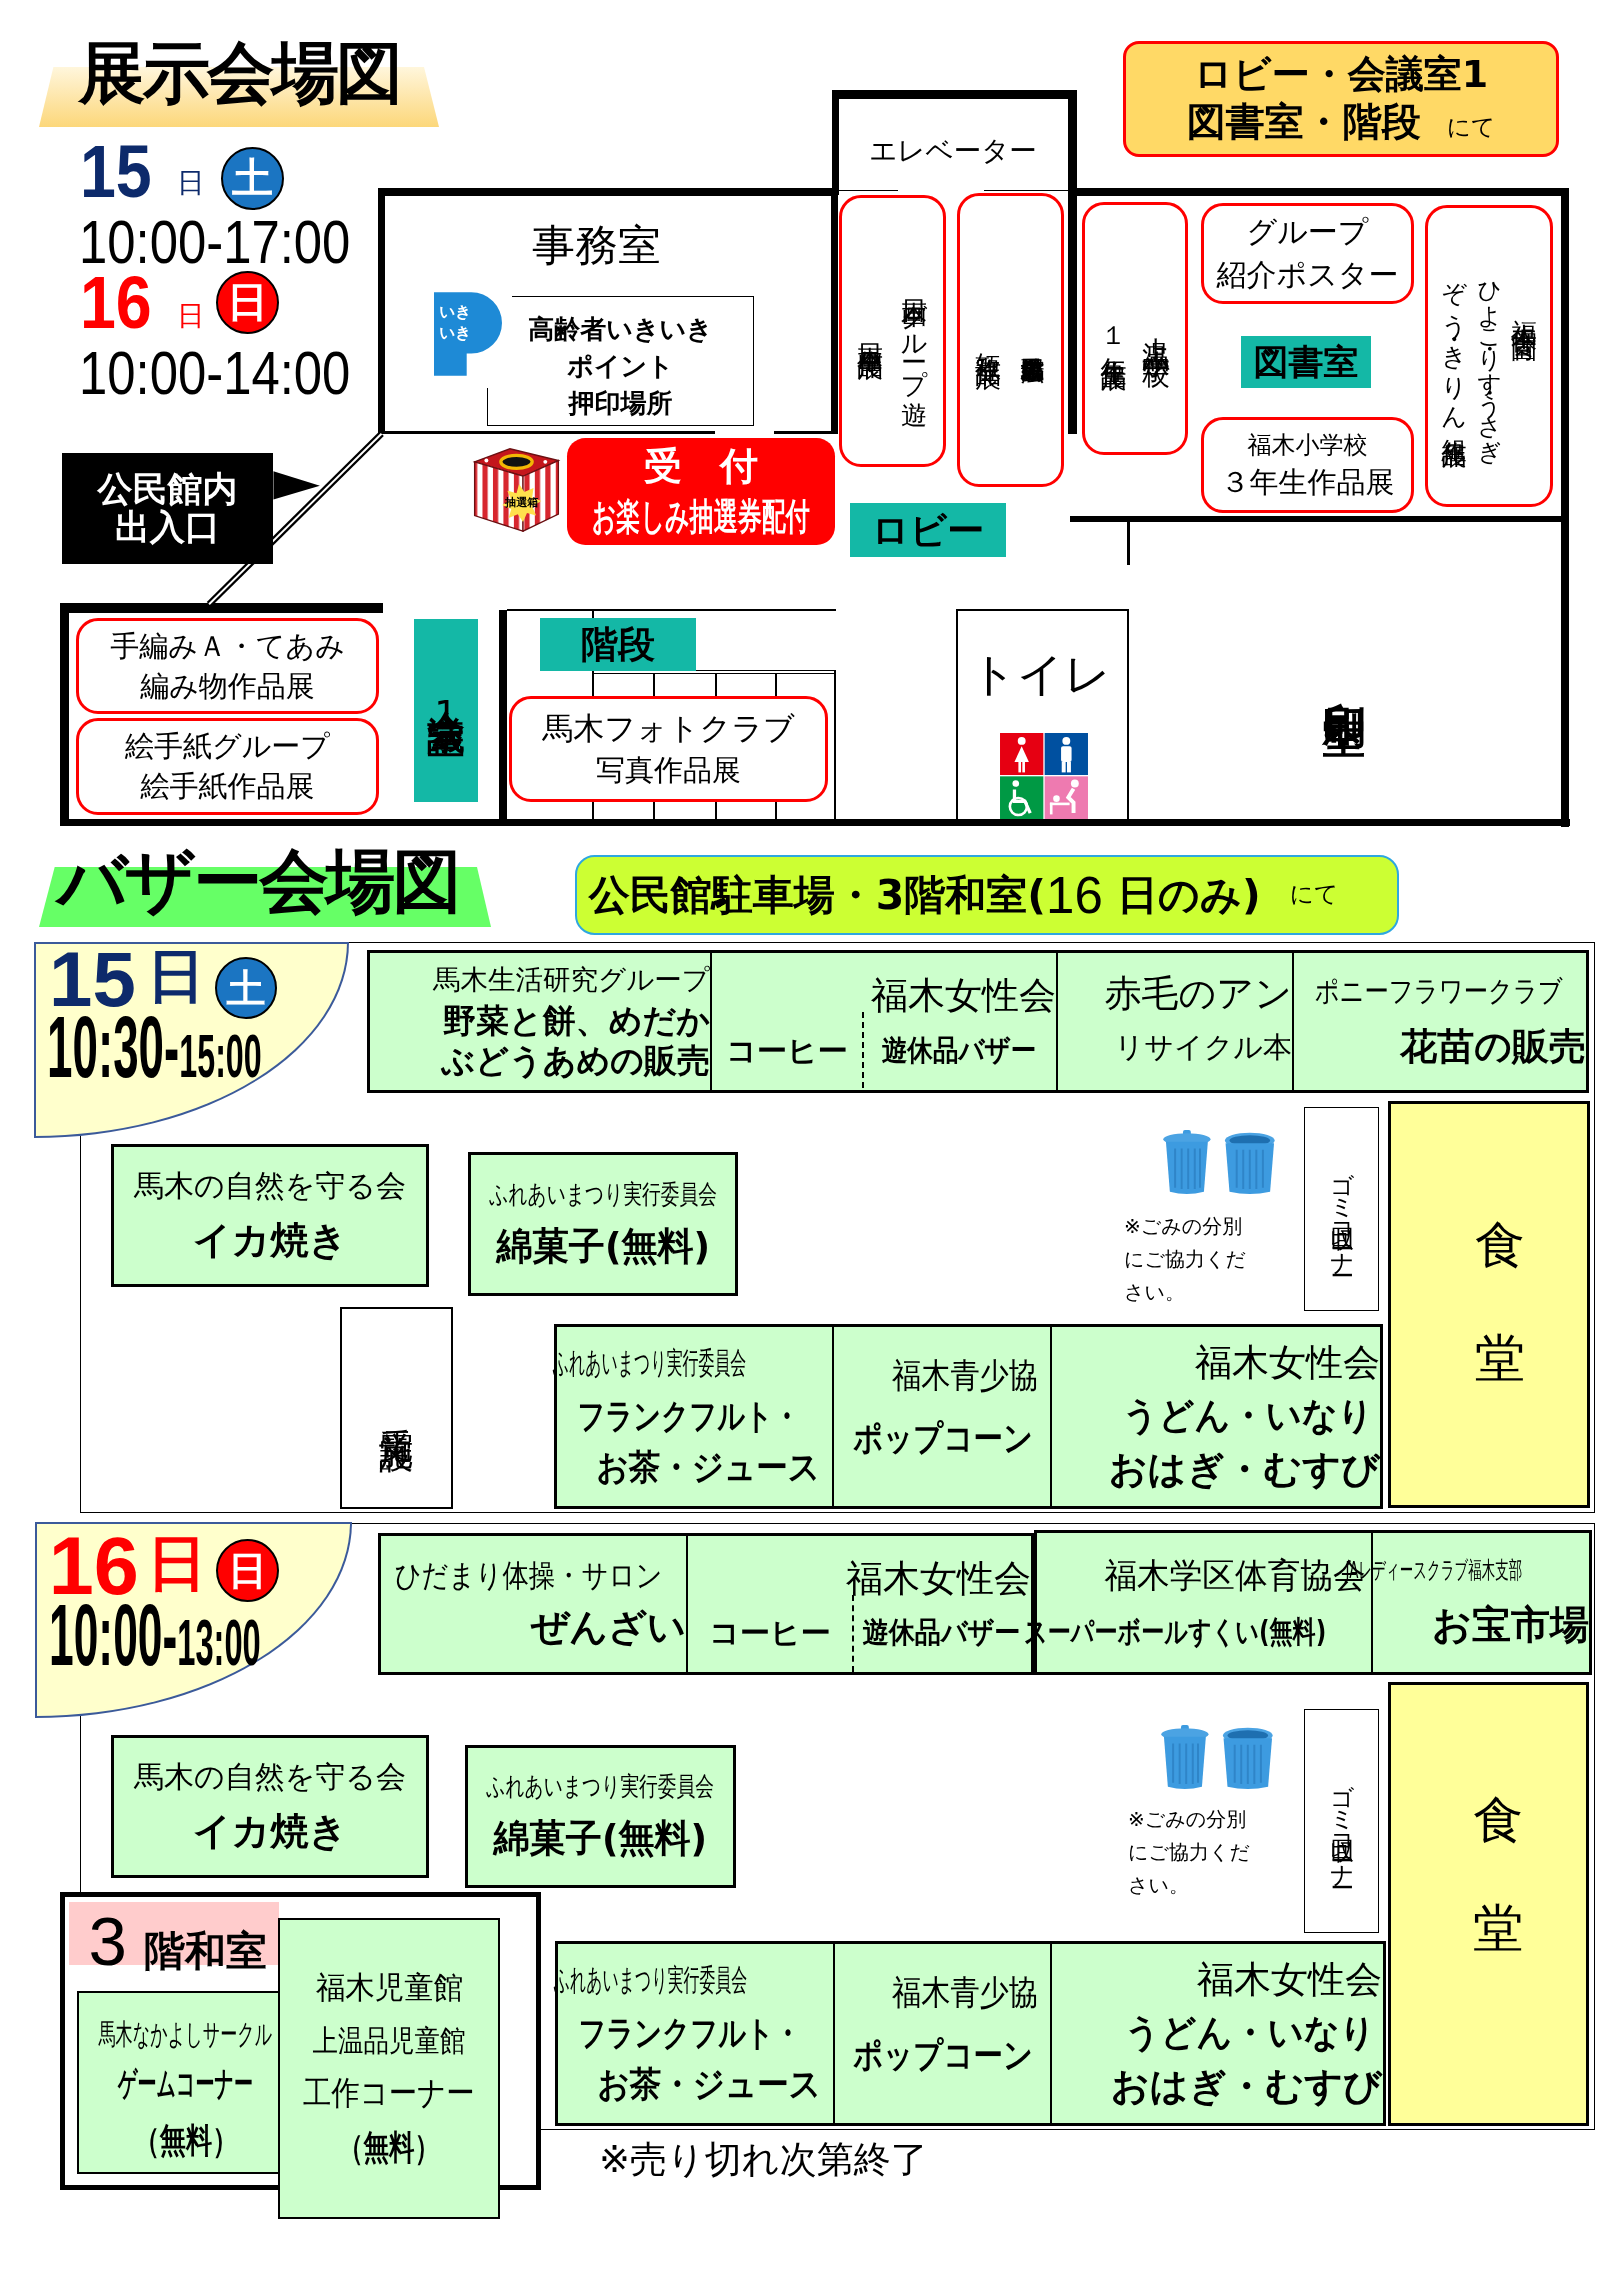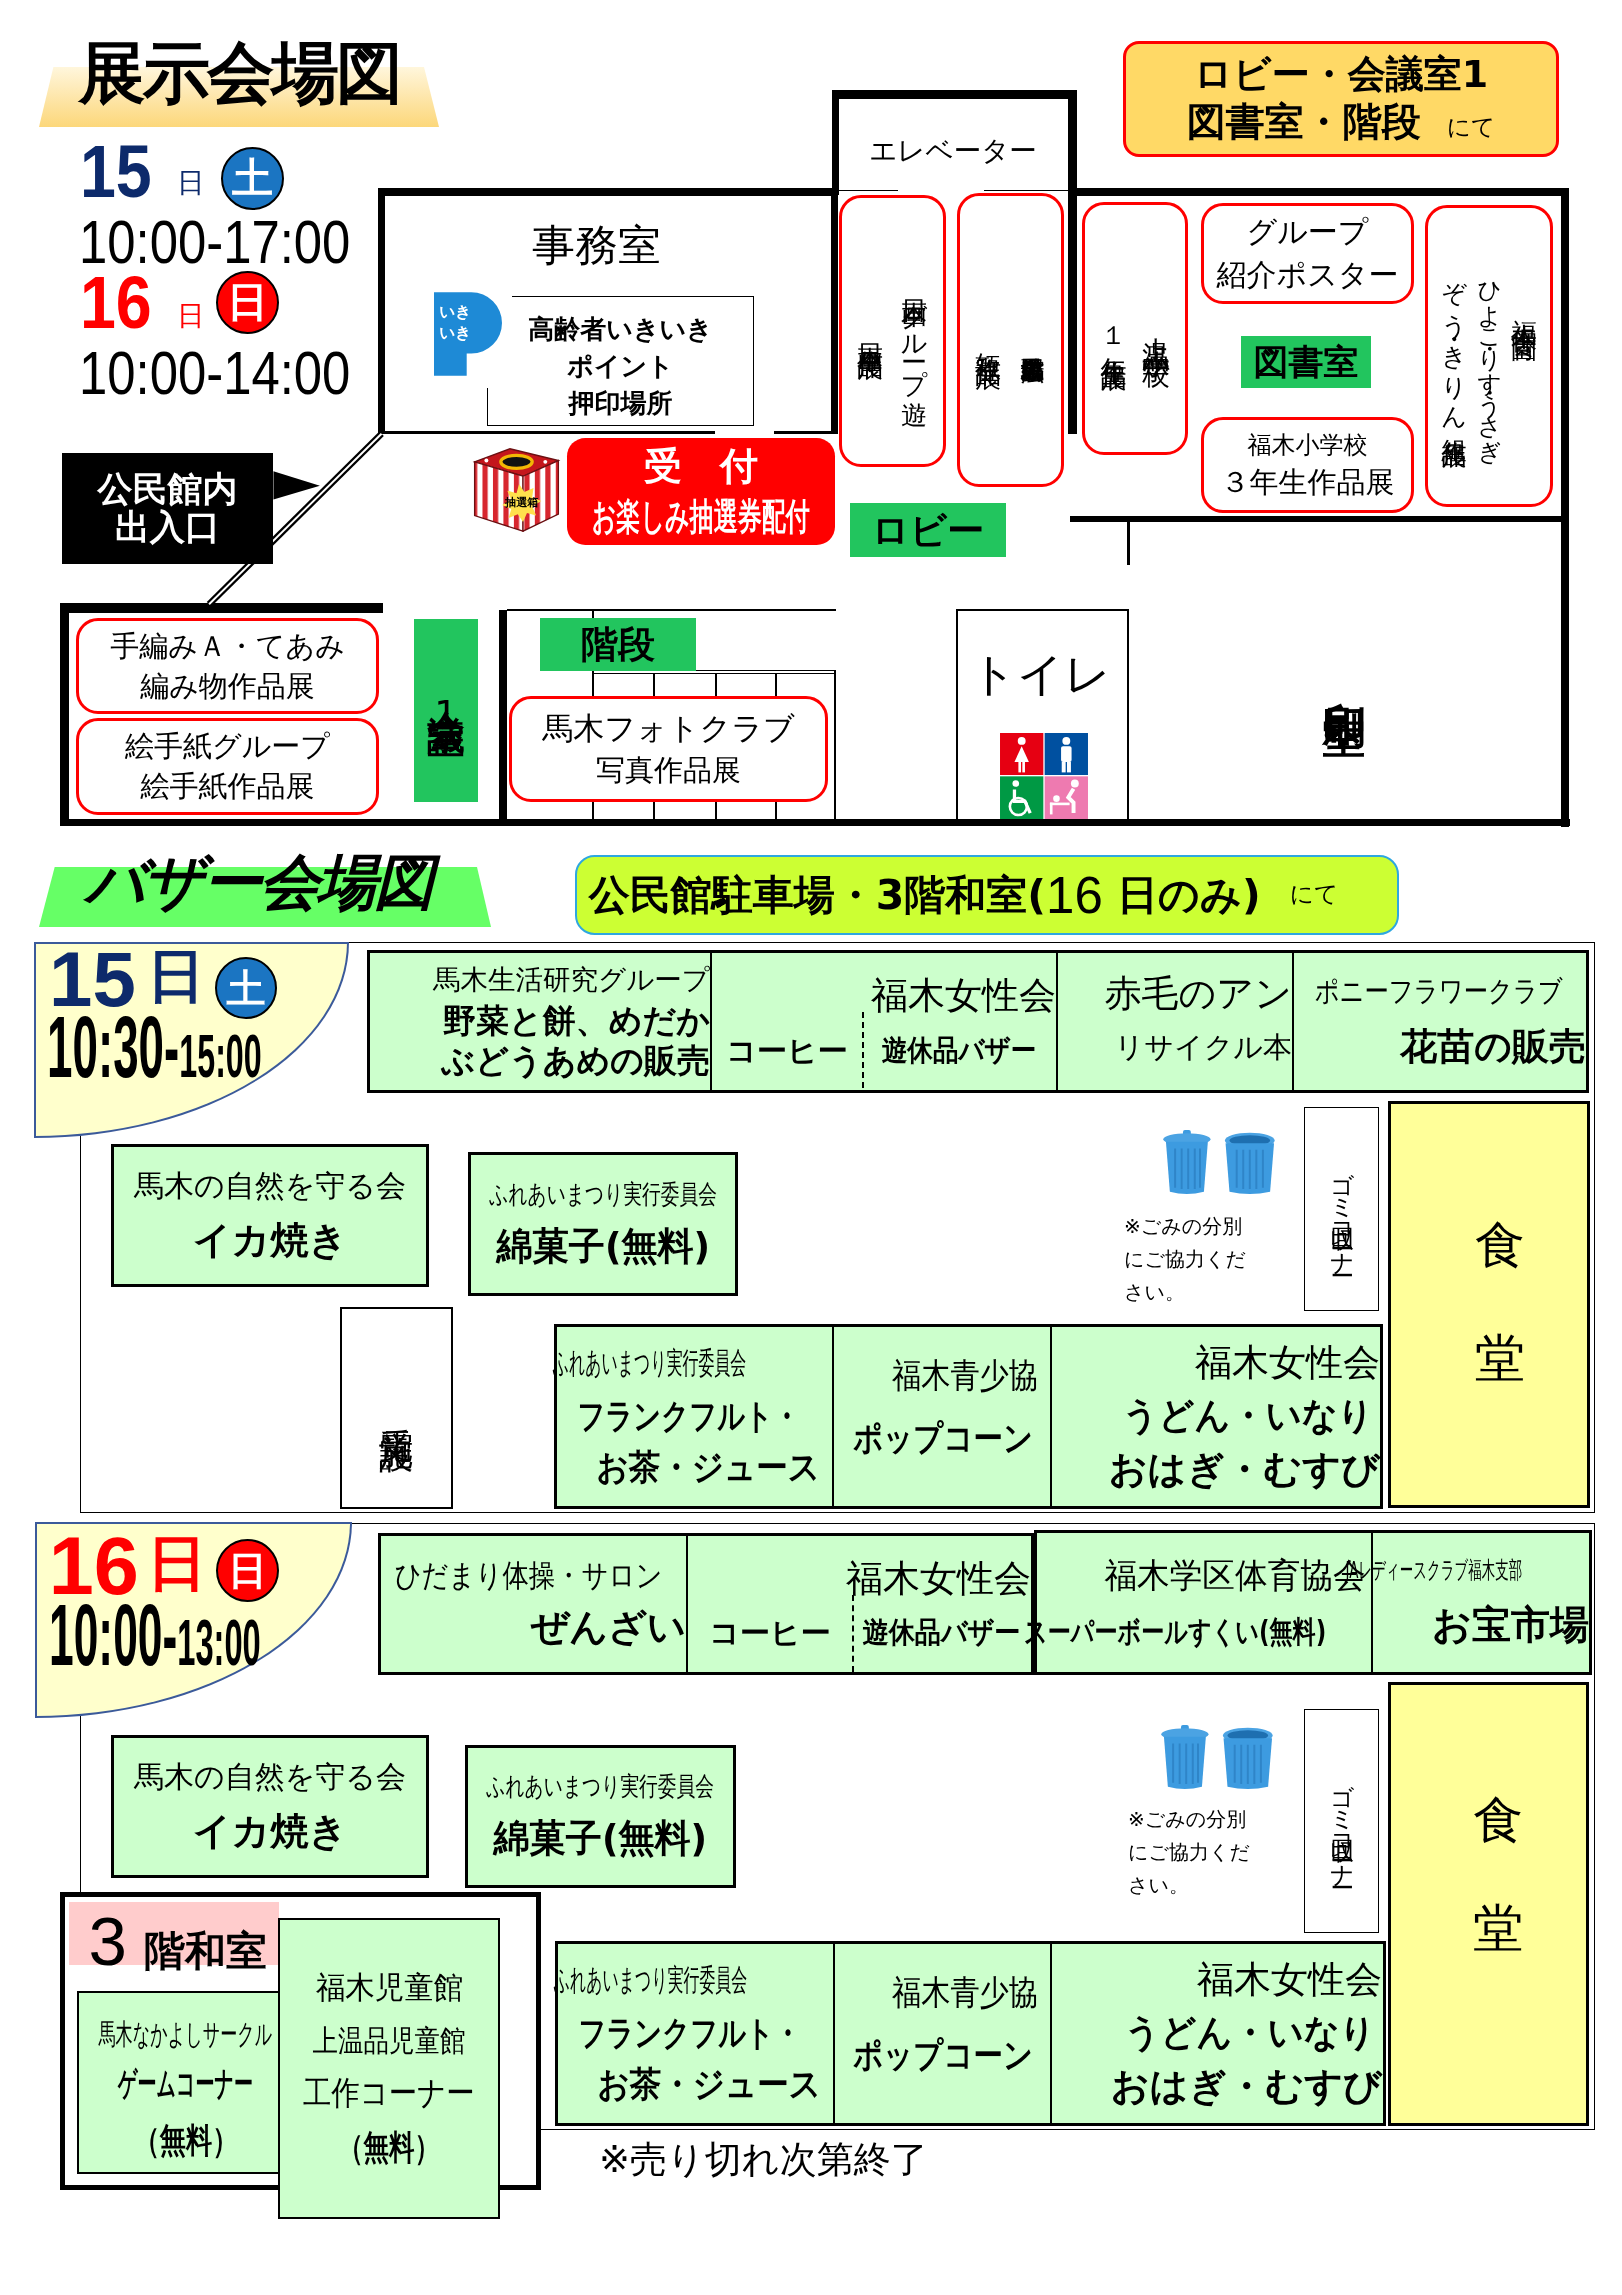--- a/index.html
+++ b/index.html
@@ -8,21 +8,21 @@
 #poster { position: relative; width: 1623px; height: 2295px; background: #fff; }
 .t { position: absolute; white-space: nowrap; line-height: 1; }
 .num { font-family: "Liberation Sans", sans-serif; }
 .b { font-weight: bold; }
 .cc { display: flex; align-items: center; justify-content: center; }
 .ln { display: block; white-space: nowrap; line-height: 1.2; }
 .wall { position: absolute; background: #000; }
 .navy { color: #0D2A6B; }
 .red { color: #FF0000; }
 .circ { position: absolute; border-radius: 50%; border: 2px solid #000; display: flex; align-items: center; justify-content: center; color: #fff; font-weight: bold; line-height: 1; }
-.ylabel { position: absolute; background: #22c55e; display: flex; align-items: center; justify-content: center; font-weight: bold; white-space: nowrap; line-height: 1; }
+.ylabel { position: absolute; background: #14b8a6; display: flex; align-items: center; justify-content: center; font-weight: bold; white-space: nowrap; line-height: 1; }
 .exbox { position: absolute; border: 3.3px solid #FF0000; border-radius: 22px; background: #fff; display: flex; flex-direction: column; align-items: center; justify-content: center; }
 .exrow { flex-direction: row; }
 .vt { writing-mode: vertical-rl; white-space: nowrap; }
 .vt .col { display: block; text-align: center; }
 .banner { position: absolute; }
 .stall { position: absolute; background: #CCFFCC; border: 3.3px solid #000; display: flex; flex-direction: column; align-items: center; justify-content: center; }
 .row { position: absolute; border: 3.3px solid #000; background: #CCFFCC; display: flex; }
 .cell { flex: none; height: 100%; display: flex; flex-direction: column; align-items: flex-end; justify-content: center; position: relative; }
 .cell + .cell { border-left: 2.6px solid #000; }
 .split { display: flex; width: 100%; }
@@ -230,21 +230,21 @@
   </svg>
 
   <div class="cc" style="position:absolute;left:1315px;top:602px;width:59px;height:147px">
     <div class="vt" style="font-size:43px;letter-spacing:5.2px;line-height:1;font-weight:bold">印刷室</div>
   </div>
 </div>
 
 <div>
 
   <div class="banner" style="left:39px;top:867px;width:452px;height:60px;background:#66FF66;clip-path:polygon(15.7px 0,438px 0,452px 60px,0 60px)"></div>
-  <div class="t cc" style="left:65px;top:849px;width:386px;height:65px;font-size:60px;font-weight:900;letter-spacing:-2.6px;font-style:italic">バザー会場図</div>
+  <div class="t cc" style="left:65px;top:849px;width:386px;height:65px;font-size:69px;font-weight:900;letter-spacing:-2.6px;">バザー会場図</div>
 
   <div style="position:absolute;left:575px;top:855px;width:824px;height:80px;background:#CCFF33;border:2.6px solid #2EA7E0;border-radius:19.6px;display:flex;align-items:center;padding-left:11.8px;white-space:nowrap;line-height:1">
     <span class="b" style="font-size:41px">公民館駐車場・3階和室(</span>
         <span class="num" style="font-size:51px">16</span>
         <span class="b" style="font-size:41px;white-space:pre"> 日のみ)</span>
         <span style="font-size:23.6px;margin-left:29px">にて</span>
   </div>
 
   <div>
     <div class="frame" style="left:80px;top:942px;width:1515px;height:571px"></div>

